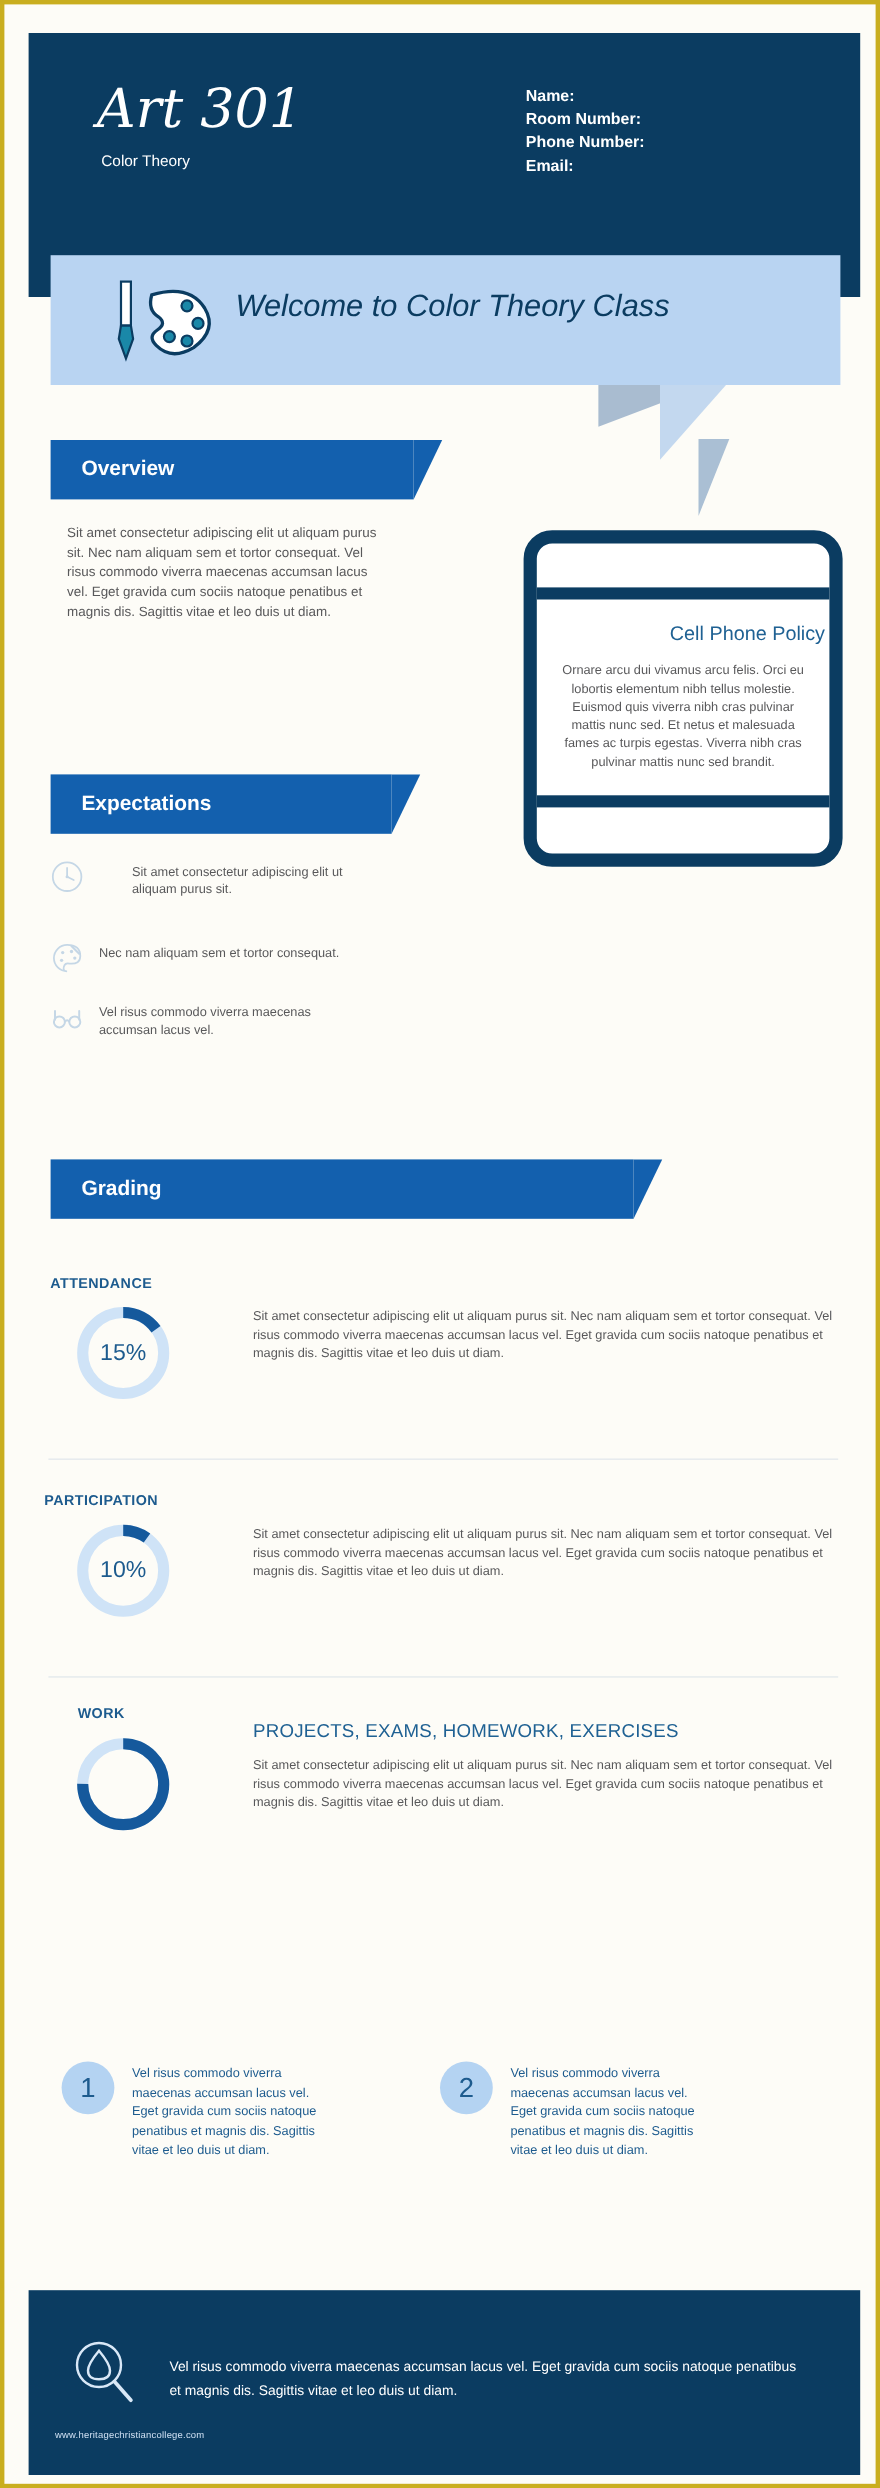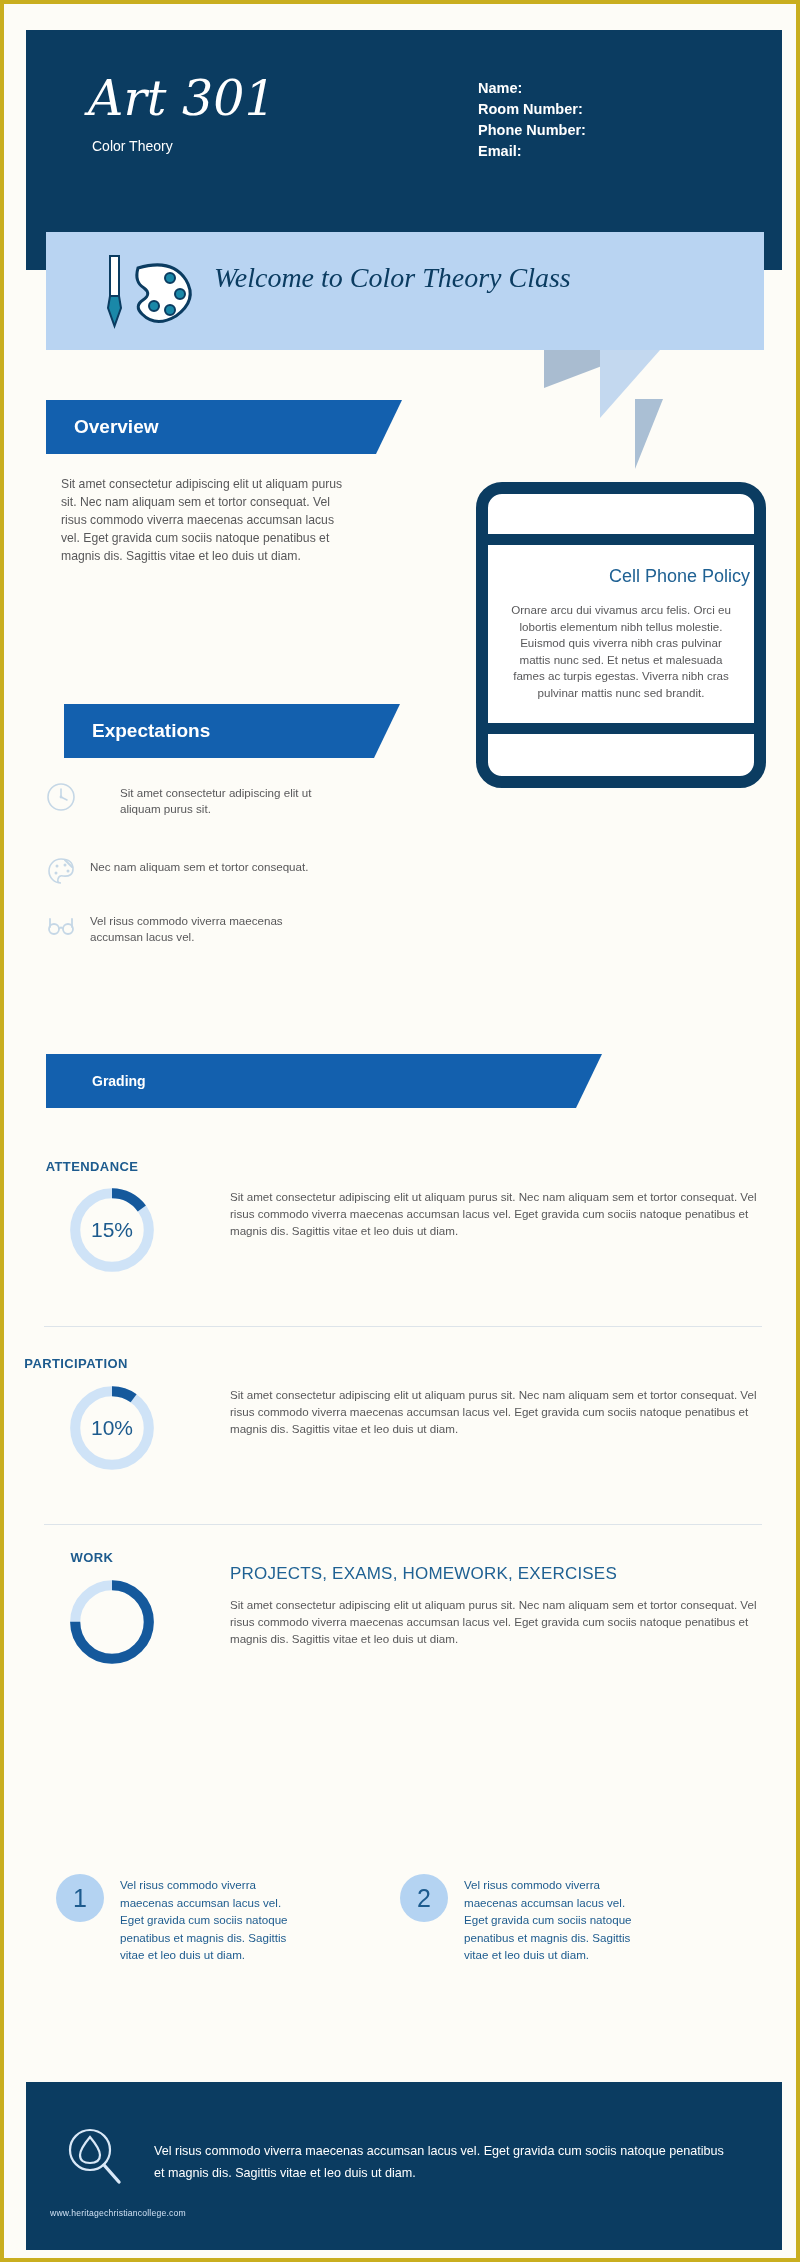--- a/index.html
+++ b/index.html
@@ -65,21 +65,21 @@
     left: 42px;
     top: 228px;
     width: 718px;
     height: 118px;
     background: #b9d4f2;
   }
   .welcome-text {
     position: absolute;
     left: 168px;
     top: 30px;
-    font-family: Liberation Serif, serif;
+    font-family: Liberation Sans, sans-serif;
     font-style: italic;
     font-size: 28px;
     color: #0b3c61;
     white-space: nowrap;
   }
   .palette-icon {
     position: absolute;
     left: 48px;
     top: 22px;
     width: 110px;
@@ -319,21 +319,21 @@
   <div class="tail-a"></div>
   <div class="tail-b"></div>
   <div class="tail-c"></div>
 
   <div class="band" style="left:42px; top:396px; width:330px;">
     <span class="band-label" style="font-size:19px;">Overview</span>
     <span class="band-arrow"></span>
   </div>
   <div class="body-text" style="left:57px; top:471px; width:290px;">Sit amet consectetur adipiscing elit ut aliquam purus sit. Nec nam aliquam sem et tortor consequat. Vel risus commodo viverra maecenas accumsan lacus vel. Eget gravida cum sociis natoque penatibus et magnis dis. Sagittis vitae et leo duis ut diam.</div>
 
-  <div class="band" style="left:60px; top:700px; width:310px;padding-left:48px;">
+  <div class="band" style="left:42px; top:700px; width:310px;padding-left:48px;">
     <span class="band-label" style="font-size:19px;">Expectations</span>
     <span class="band-arrow"></span>
   </div>
 
   <div class="exp-item" style="left:42px; top:778px;gap:44px;">
     <svg class="exp-icon" viewBox="0 0 30 30">
       <circle cx="15" cy="15" r="13" fill="none" stroke="#c5d7e6" stroke-width="1.6"></circle>
       <path d="M15 7 V15 L21 18" fill="none" stroke="#c5d7e6" stroke-width="1.6" stroke-linecap="round"></path>
       <circle cx="15" cy="15" r="1.4" fill="#c5d7e6"></circle>
     </svg>
@@ -365,34 +365,34 @@
 
 
   <div class="phone">
     <div class="phone-bar-top"></div>
     <div class="phone-bar-bottom"></div>
     <div class="phone-title">Cell Phone Policy</div>
     <div class="phone-body">Ornare arcu dui vivamus arcu felis. Orci eu lobortis elementum nibh tellus molestie. Euismod quis viverra nibh cras pulvinar mattis nunc sed. Et netus et malesuada fames ac turpis egestas. Viverra nibh cras pulvinar mattis nunc sed brandit.</div>
   </div>
 
   <div class="band" style="left:42px; top:1050px; width:530px;">
-    <span class="band-label" style="font-size:14px;margin-left:18px;">Grading</span>
+    <span class="band-label" style="font-size:19px;">Grading</span>
     <span class="band-arrow"></span>
   </div>
 
   <div class="grade-label" style="left:18px; top:1155px;">ATTENDANCE</div>
   <svg class="donut" style="left:62px; top:1180px;" viewBox="0 0 100 100">
     <circle cx="50" cy="50" r="40" fill="none" stroke="#cfe3f7" stroke-width="11"></circle>
     <circle cx="50" cy="50" r="40" fill="none" stroke="#15599c" stroke-width="11" stroke-dasharray="37.7 251.3" stroke-dashoffset="0" transform="rotate(-90 50 50)"></circle>
   </svg>
   <div class="donut-val" style="position:absolute; left:62px; top:1180px; width:92px; height:92px;">15%</div>
   <div class="grade-body" style="left:226px; top:1184px;">Sit amet consectetur adipiscing elit ut aliquam purus sit. Nec nam aliquam sem et tortor consequat. Vel risus commodo viverra maecenas accumsan lacus vel. Eget gravida cum sociis natoque penatibus et magnis dis. Sagittis vitae et leo duis ut diam.</div>
   <div class="grade-sep" style="top:1322px;"></div>
 
-  <div class="grade-label" style="left:2px; top:1352px;">PARTICIPATION</div>
+  <div class="grade-label" style="left:18px; top:1352px;">PARTICIPATION</div>
   <svg class="donut" style="left:62px; top:1378px;" viewBox="0 0 100 100">
     <circle cx="50" cy="50" r="40" fill="none" stroke="#cfe3f7" stroke-width="11"></circle>
     <circle cx="50" cy="50" r="40" fill="none" stroke="#15599c" stroke-width="11" stroke-dasharray="25.1 251.3" stroke-dashoffset="0" transform="rotate(-90 50 50)"></circle>
   </svg>
   <div class="donut-val" style="position:absolute; left:62px; top:1378px; width:92px; height:92px;">10%</div>
   <div class="grade-body" style="left:226px; top:1382px;">Sit amet consectetur adipiscing elit ut aliquam purus sit. Nec nam aliquam sem et tortor consequat. Vel risus commodo viverra maecenas accumsan lacus vel. Eget gravida cum sociis natoque penatibus et magnis dis. Sagittis vitae et leo duis ut diam.</div>
   <div class="grade-sep" style="top:1520px;"></div>
 
   <div class="grade-label" style="left:18px; top:1546px;">WORK</div>
   <svg class="donut" style="left:62px; top:1572px;" viewBox="0 0 100 100">

